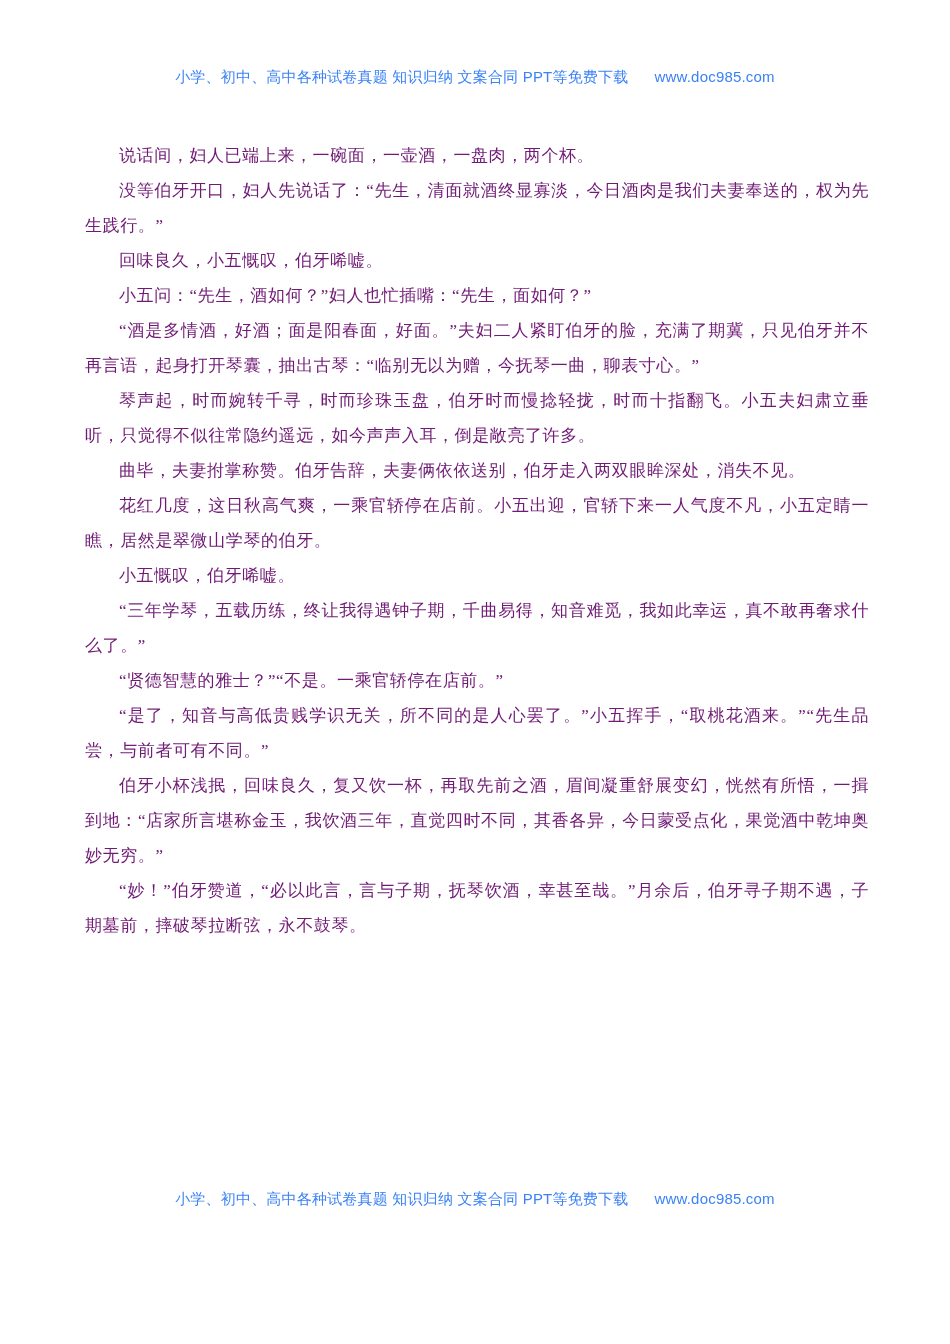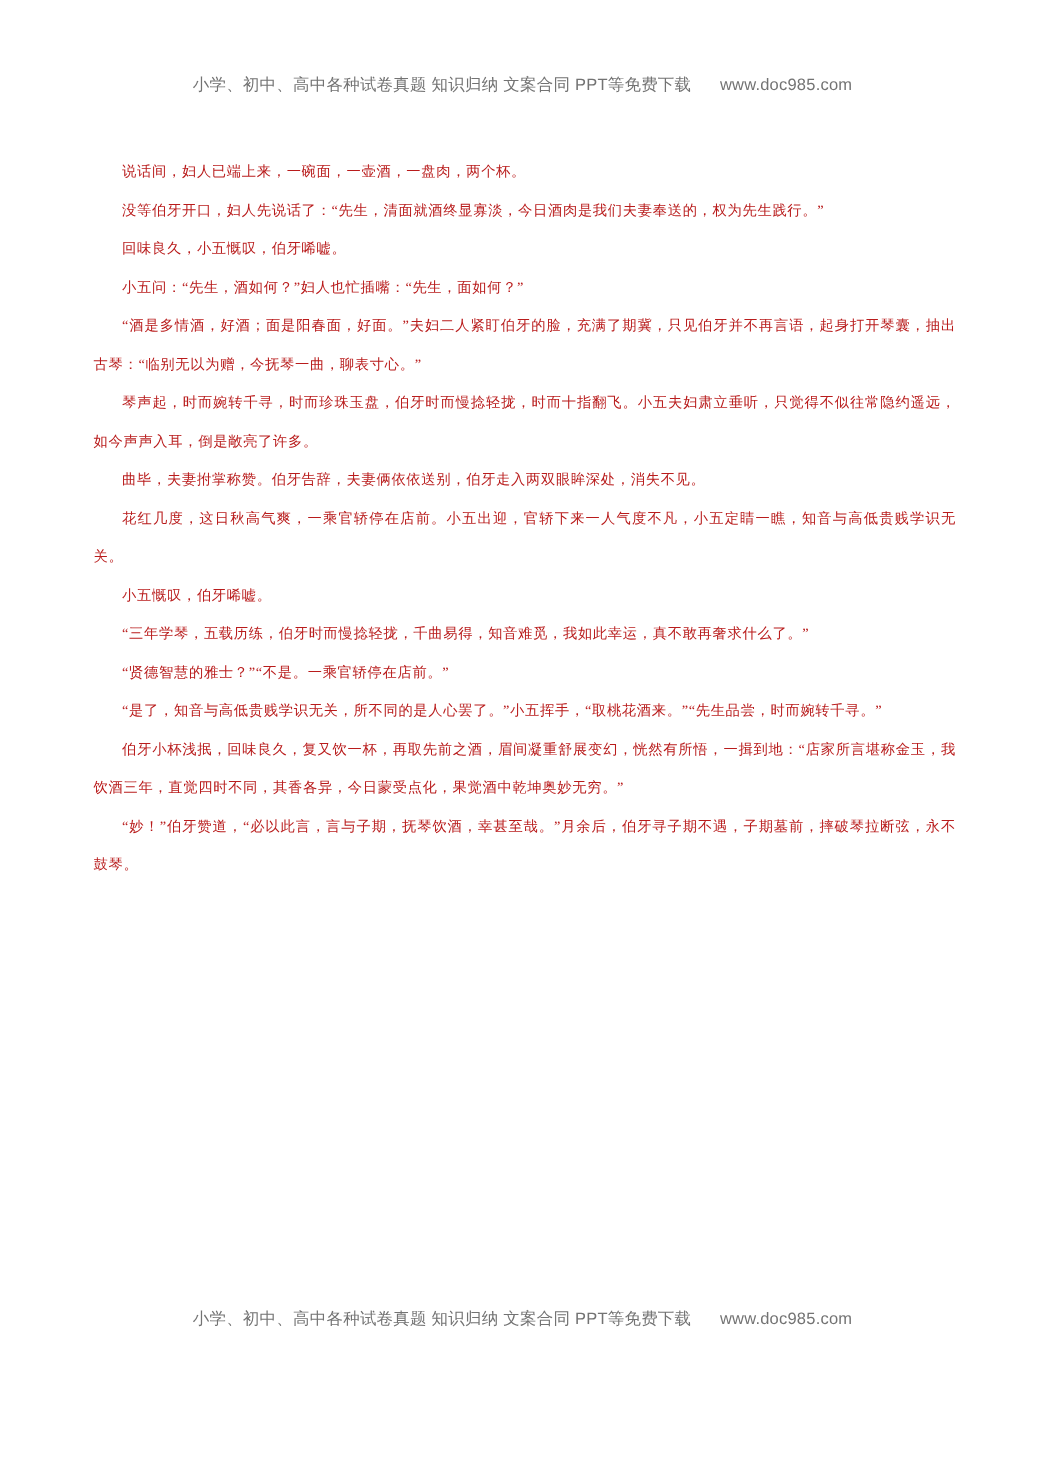--- a/index.html
+++ b/index.html
@@ -20,21 +20,21 @@
   }
 
   
   .watermark {
     position: absolute;
     left: 0;
     width: 950px;
     text-align: center;
     font-family: "Liberation Serif", "DejaVu Serif", serif;
     font-size: 15px;
-    color: #737373;
+    color: #3b82f6;
     letter-spacing: 0.2px;
     white-space: nowrap;
     user-select: none;
   }
   .watermark .wm-cn {
     font-family: "Liberation Sans", "DejaVu Sans", sans-serif;
     font-size: 15px;
   }
   .watermark .wm-url {
     font-family: "Liberation Sans", "DejaVu Sans", sans-serif;
@@ -48,23 +48,23 @@
   .body-text {
     position: absolute;
     left: 85px;
     top: 138px;
     width: 784px;
   }
 
   .para {
     margin: 0 0 0 0;
     font-family: "Liberation Serif", "DejaVu Serif", serif;
-    font-size: 13px;
+    font-size: 17px;
     line-height: 35px;
-    color: #b91c1c;
+    color: #701a75;
     text-align: justify;
     text-justify: inter-ideograph;
     text-indent: 2em;
     letter-spacing: 0.6px;
     word-break: break-all;
   }
 
   
   .para, .watermark {
     -webkit-font-smoothing: antialiased;
@@ -80,25 +80,25 @@
   </div>
 
   <div class="body-text">
     <p class="para">说话间，妇人已端上来，一碗面，一壶酒，一盘肉，两个杯。</p>
     <p class="para">没等伯牙开口，妇人先说话了：“先生，清面就酒终显寡淡，今日酒肉是我们夫妻奉送的，权为先生践行。”</p>
     <p class="para">回味良久，小五慨叹，伯牙唏嘘。</p>
     <p class="para">小五问：“先生，酒如何？”妇人也忙插嘴：“先生，面如何？”</p>
     <p class="para">“酒是多情酒，好酒；面是阳春面，好面。”夫妇二人紧盯伯牙的脸，充满了期冀，只见伯牙并不再言语，起身打开琴囊，抽出古琴：“临别无以为赠，今抚琴一曲，聊表寸心。”</p>
     <p class="para">琴声起，时而婉转千寻，时而珍珠玉盘，伯牙时而慢捻轻拢，时而十指翻飞。小五夫妇肃立垂听，只觉得不似往常隐约遥远，如今声声入耳，倒是敞亮了许多。</p>
     <p class="para">曲毕，夫妻拊掌称赞。伯牙告辞，夫妻俩依依送别，伯牙走入两双眼眸深处，消失不见。</p>
-    <p class="para">花红几度，这日秋高气爽，一乘官轿停在店前。小五出迎，官轿下来一人气度不凡，小五定睛一瞧，知音与高低贵贱学识无关。</p>
+    <p class="para">花红几度，这日秋高气爽，一乘官轿停在店前。小五出迎，官轿下来一人气度不凡，小五定睛一瞧，居然是翠微山学琴的伯牙。</p>
     <p class="para">小五慨叹，伯牙唏嘘。</p>
-    <p class="para">“三年学琴，五载历练，伯牙时而慢捻轻拢，千曲易得，知音难觅，我如此幸运，真不敢再奢求什么了。”</p>
+    <p class="para">“三年学琴，五载历练，终让我得遇钟子期，千曲易得，知音难觅，我如此幸运，真不敢再奢求什么了。”</p>
     <p class="para">“贤德智慧的雅士？”“不是。一乘官轿停在店前。”</p>
-    <p class="para">“是了，知音与高低贵贱学识无关，所不同的是人心罢了。”小五挥手，“取桃花酒来。”“先生品尝，时而婉转千寻。”</p>
+    <p class="para">“是了，知音与高低贵贱学识无关，所不同的是人心罢了。”小五挥手，“取桃花酒来。”“先生品尝，与前者可有不同。”</p>
     <p class="para">伯牙小杯浅抿，回味良久，复又饮一杯，再取先前之酒，眉间凝重舒展变幻，恍然有所悟，一揖到地：“店家所言堪称金玉，我饮酒三年，直觉四时不同，其香各异，今日蒙受点化，果觉酒中乾坤奥妙无穷。”</p>
     <p class="para">“妙！”伯牙赞道，“必以此言，言与子期，抚琴饮酒，幸甚至哉。”月余后，伯牙寻子期不遇，子期墓前，摔破琴拉断弦，永不鼓琴。</p>
   </div>
 
   <div class="watermark watermark-footer">
     <span class="wm-cn">小学、初中、高中各种试卷真题 知识归纳 文案合同 PPT等免费下载</span><span class="wm-url">www.doc985.com</span>
   </div>
 
 </div>
 

